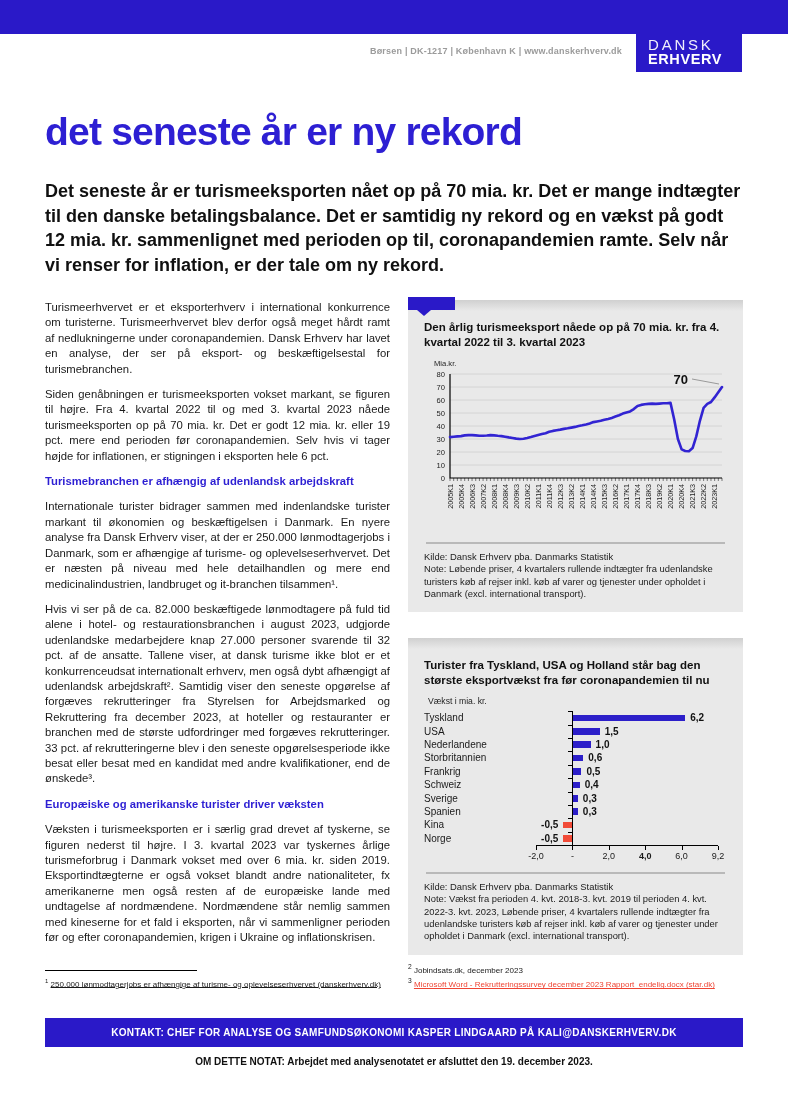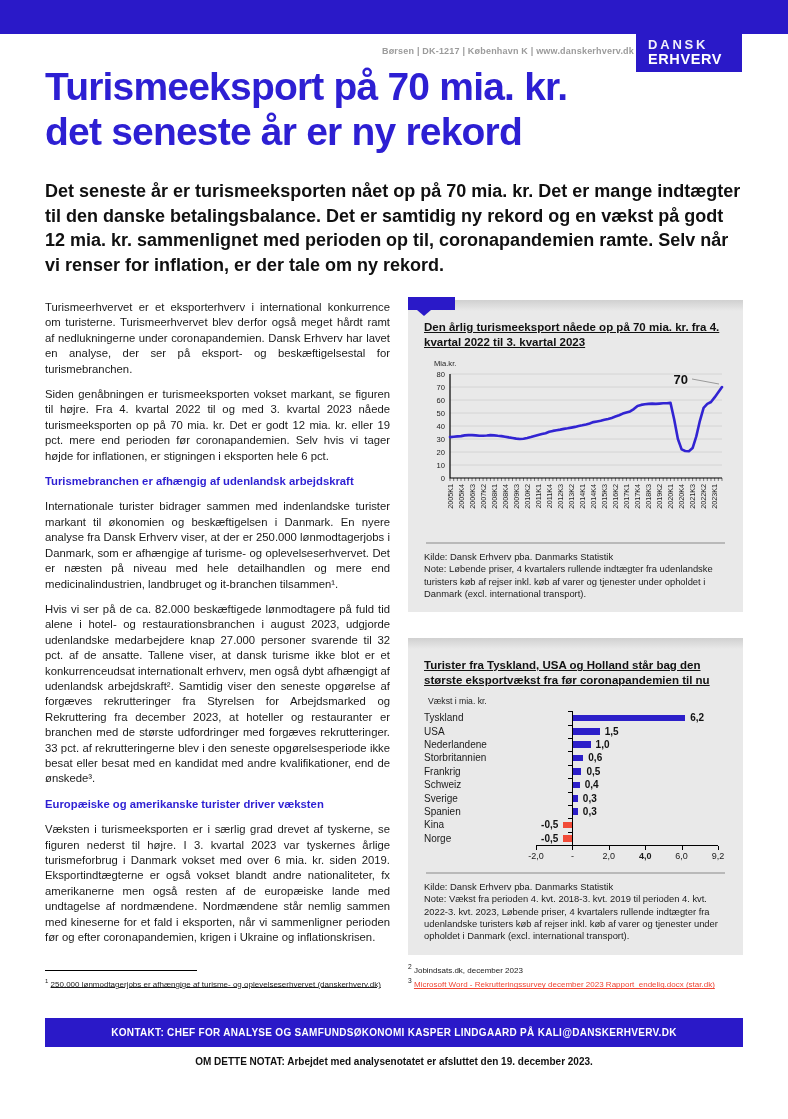--- a/index.html
+++ b/index.html
@@ -1,42 +1,42 @@
 <!DOCTYPE html>
 <html lang="da"><head>
 <meta charset="utf-8">
 <style>
   html,body{margin:0;padding:0;background:#fff;}
   .page{position:relative;width:788px;height:1119px;background:#fff;overflow:hidden;
         font-family:"Liberation Sans",sans-serif;color:#1a1a1a;}
   .topbar{position:absolute;top:0;left:0;width:788px;height:34px;background:#2a19c8;}
-  .header-row{position:absolute;top:33px;right:46px;display:flex;align-items:flex-start;gap:2px;}
+  .header-row{position:absolute;top:33px;right:46px;display:flex;align-items:flex-start;gap:14px;}
   .address{margin-top:13px;font-size:9px;font-weight:700;color:#9b9b9b;letter-spacing:.2px;}
   .logo{width:106px;height:39px;background:#2a19c8;color:#fff;display:flex;flex-direction:column;
         justify-content:center;padding-left:12px;box-sizing:border-box;}
-  .logo .l1{font-size:13px;font-weight:700;letter-spacing:2.8px;opacity:.93;line-height:14px;}
+  .logo .l1{font-size:15px;font-weight:400;letter-spacing:2.8px;opacity:.93;line-height:14px;}
   .logo .l2{font-size:14.5px;font-weight:800;letter-spacing:.6px;line-height:15px;}
   .content{padding:0 45px;}
   h1.headline{margin:64px 0 0;font-size:39px;line-height:45px;font-weight:800;
               letter-spacing:-.8px;color:#2d1fd3;}
   .intro{margin-top:25px;font-size:18px;line-height:24.5px;font-weight:700;color:#101010;}
   .cols{display:flex;gap:18px;margin-top:23px;align-items:stretch;min-height:676px;}
   .leftcol{width:345px;flex:none;display:flex;flex-direction:column;font-size:11.3px;
            line-height:15.4px;text-align:justify;color:#1a1a1a;}
   .leftcol p{margin:0 0 10px;}
   .sec-head{color:#2d1fd3;font-weight:700;margin:0 0 0;}
   .rightcol{width:335px;flex:none;display:flex;flex-direction:column;}
   .chartbox{position:relative;background:#e9e9e9;padding:20px 16px 12px;box-sizing:border-box;}
   .chartbox::before{content:"";position:absolute;top:0;left:0;right:0;height:11px;
                     background:linear-gradient(to bottom,#d0d0d0,#e9e9e9);}
   .ribbon{position:absolute;top:-3px;left:0;width:47px;height:13px;background:#2a19c8;z-index:2;}
   .ribbon::after{content:"";position:absolute;top:13px;left:9px;width:0;height:0;
                  border-left:7px solid transparent;border-right:7px solid transparent;
                  border-top:6px solid #2a19c8;}
-  .chart-title{position:relative;font-size:11.5px;line-height:15px;font-weight:700;color:#111;margin:0 0 8px;text-decoration:underline;}
+  .chart-title{position:relative;font-size:11.5px;line-height:15px;font-weight:700;color:#111;margin:0 0 8px;}
   .chart-sep{border:none;border-top:2px solid #b9b9b9;margin:8px 2px 7px;}
   .chart-note{font-size:9.4px;line-height:12.3px;color:#1c1c1c;margin:0;}
   .box-gap{height:26px;flex:none;}
   
   .c2-axis-label{font-size:8.6px;color:#222;margin:2px 0 5px 4px;}
   .c2-body{display:flex;}
   .c2-cats{width:112px;flex:none;}
   .c2-cats .cat{height:13.4px;line-height:13.4px;font-size:10px;text-align:left;padding-right:10px;color:#1a1a1a;}
   .c2-plotwrap{width:182px;flex:none;}
   .c2-plot{position:relative;height:134px;}
@@ -70,21 +70,21 @@
 
   <div class="header-row">
     <span class="address">Børsen | DK-1217 | København K | www.danskerhverv.dk</span>
     <div class="logo">
       <span class="l1">DANSK</span>
       <span class="l2">ERHVERV</span>
     </div>
   </div>
 
   <div class="content">
-    <h1 class="headline"><span>Turismeeksport på 70 mia. kr.</span><br>
+    <h1 class="headline"><br>
       <span>det seneste år er ny rekord</span></h1>
 
     <div class="intro">Det seneste år er turismeeksporten nået op på 70 mia. kr. Det er mange indtægter til den danske betalingsbalance. Det er samtidig ny rekord og en vækst på godt 12 mia. kr. sammenlignet med perioden op til, coronapandemien ramte. Selv når vi renser for inflation, er der tale om ny rekord.</div>
 
     <div class="cols">
       <div class="leftcol">
         <p>Turismeerhvervet er et eksporterhverv i international konkurrence om turisterne. Turismeerhvervet blev derfor også meget hårdt ramt af nedlukningerne under coronapandemien. Dansk Erhverv har lavet en analyse, der ser på eksport- og beskæftigelsestal for turismebranchen.</p>
         <p>Siden genåbningen er turismeeksporten vokset markant, se figuren til højre. Fra 4. kvartal 2022 til og med 3. kvartal 2023 nåede turismeeksporten op på 70 mia. kr. Det er godt 12 mia. kr. eller 19 pct. mere end perioden før coronapandemien. Selv hvis vi tager højde for inflationen, er stigningen i eksporten hele 6 pct.</p>
         <p class="sec-head">Turismebranchen er afhængig af udenlandsk arbejdskraft</p>
         <p>Internationale turister bidrager sammen med indenlandske turister markant til økonomien og beskæftigelsen i Danmark. En nyere analyse fra Dansk Erhverv viser, at der er 250.000 lønmodtagerjobs i Danmark, som er afhængige af turisme- og oplevelseserhvervet. Det er næsten på niveau med hele detailhandlen og mere end medicinalindustrien, landbruget og it-branchen tilsammen¹.</p>

